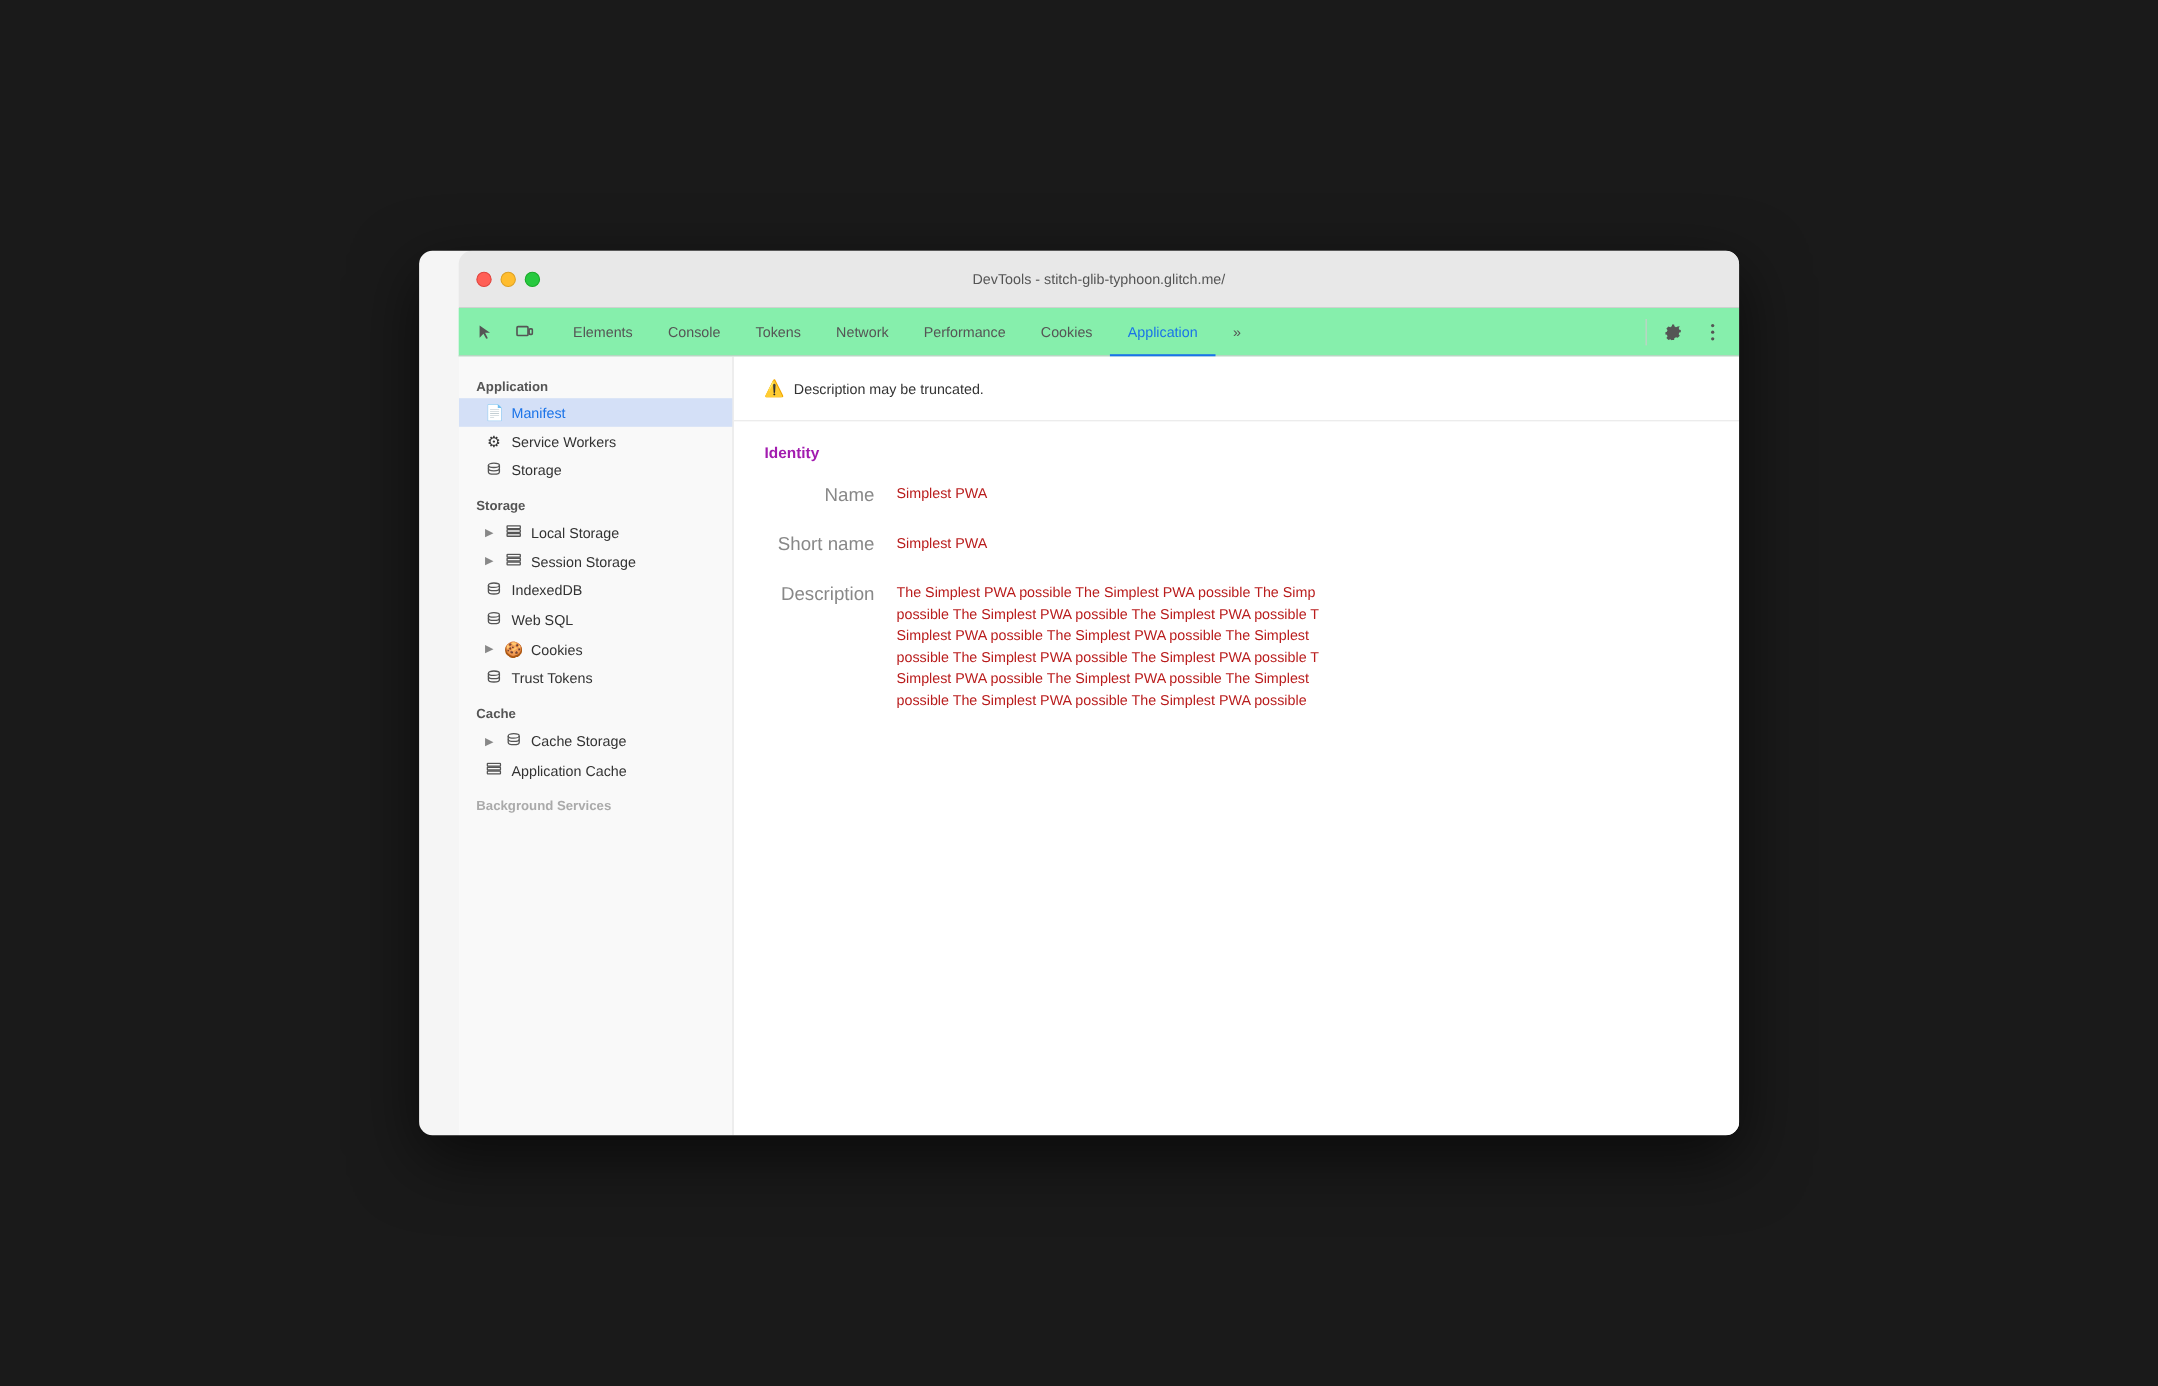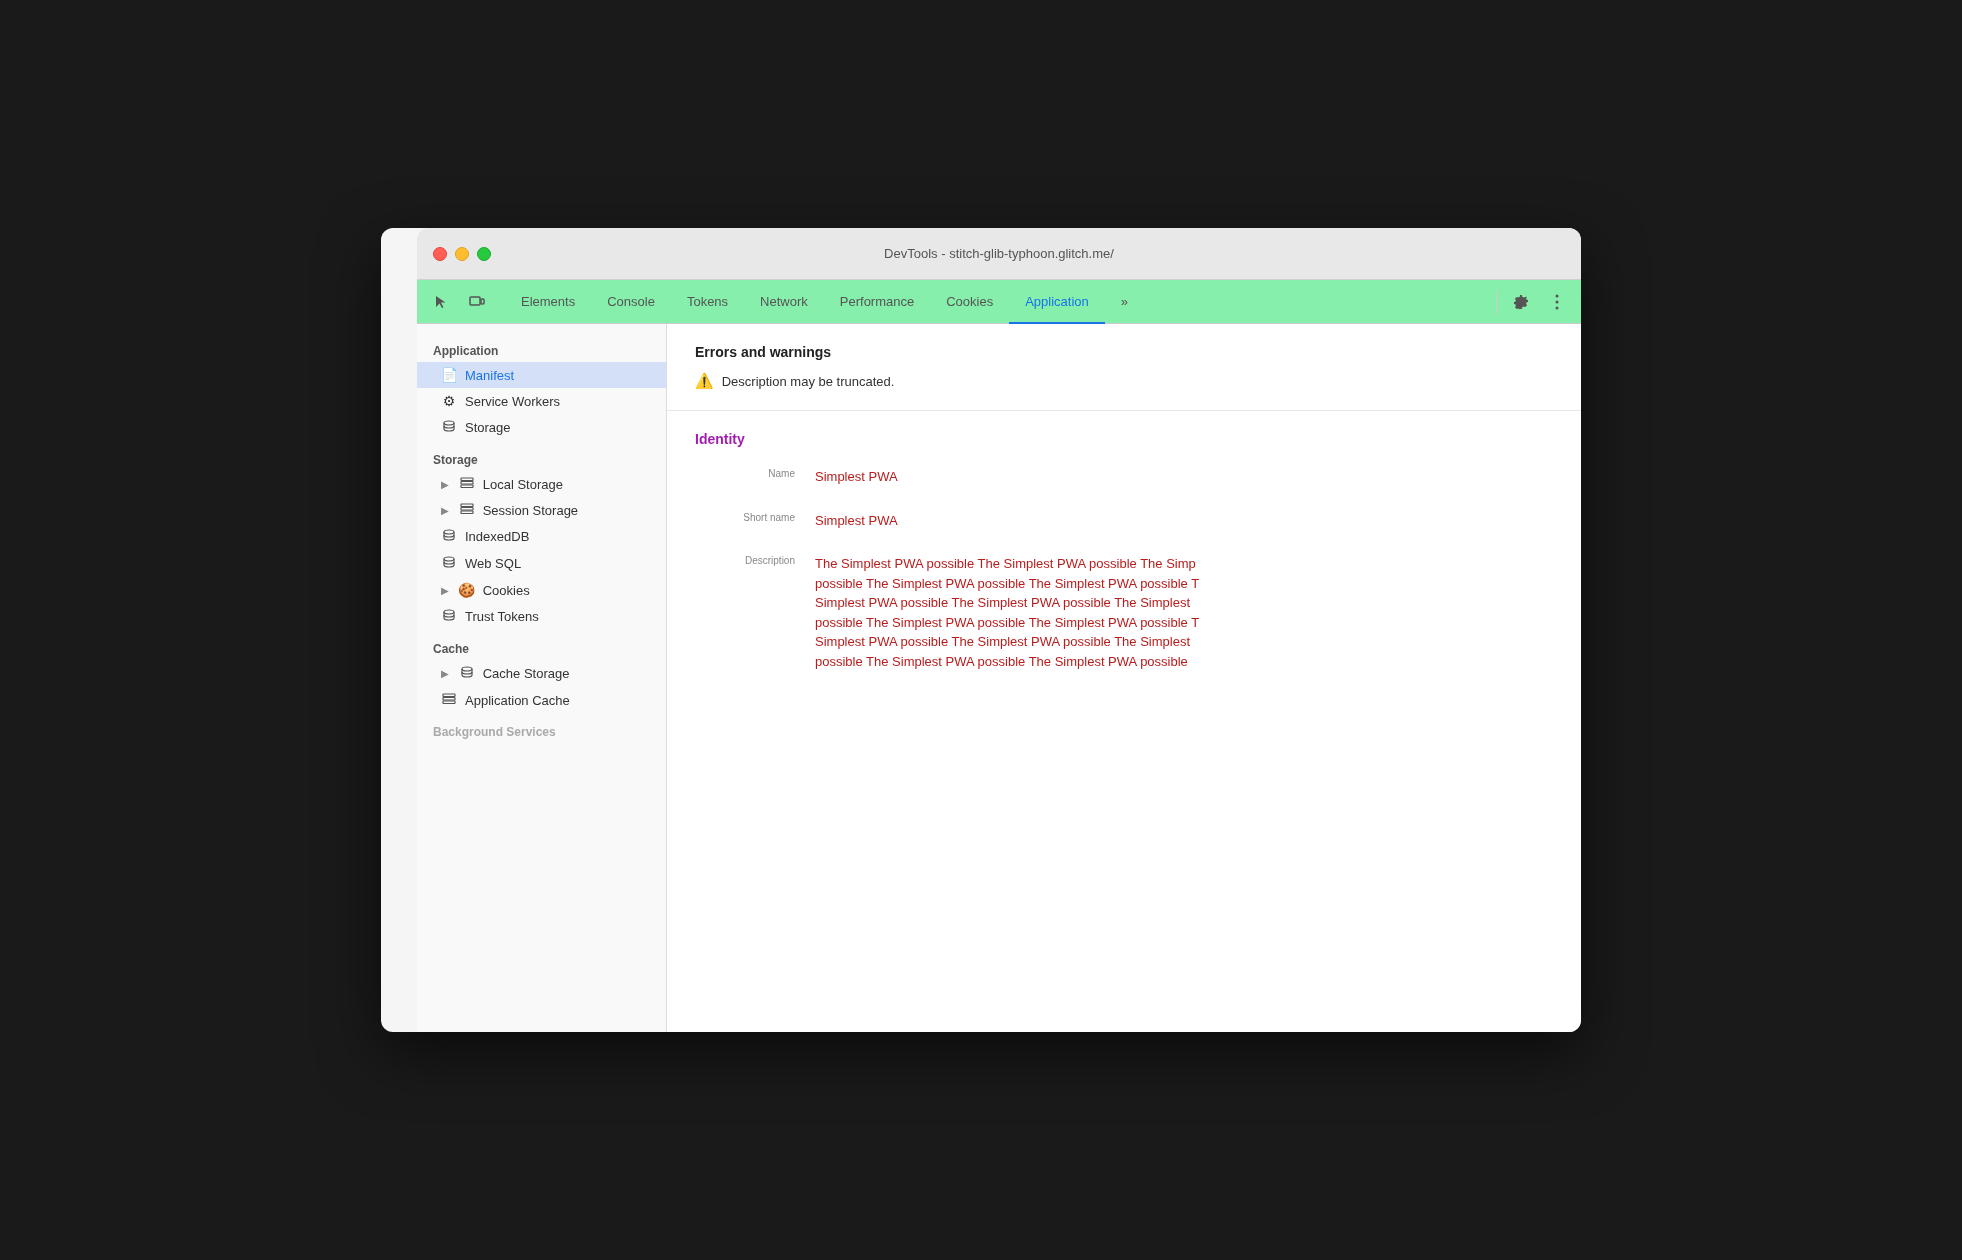--- a/index.html
+++ b/index.html
@@ -199,21 +199,21 @@
       margin-bottom: 20px;
     }
     .identity-row {
       display: flex;
       align-items: flex-start;
       margin-bottom: 24px;
     }
     .identity-label {
       width: 120px;
       min-width: 120px;
-      font-size: 10px;
+      font-size: 17px;
       color: #888;
       text-align: right;
       padding-right: 20px;
       padding-top: 1px;
     }
     .identity-value {
       font-size: 13px;
       color: #b91c1c;
       flex: 1;
       line-height: 1.5;
@@ -400,21 +400,20 @@
         <span>Application Cache</span>
       </div>
 
       <div class="sidebar-section-label" style="color:#aaa; font-style:normal;">Background Services</div>
     </div>
 
     <div class="content">
       <div class="content-inner">
 
         <div class="section">
-          <div class="section-title">Errors and warnings</div>
           <div class="warning-row">
             <span class="warning-icon">⚠️</span>
             <span>Description may be truncated.</span>
           </div>
         </div>
 
         <div class="identity-section">
           <div class="identity-title">Identity</div>
 
           <div class="identity-row">

